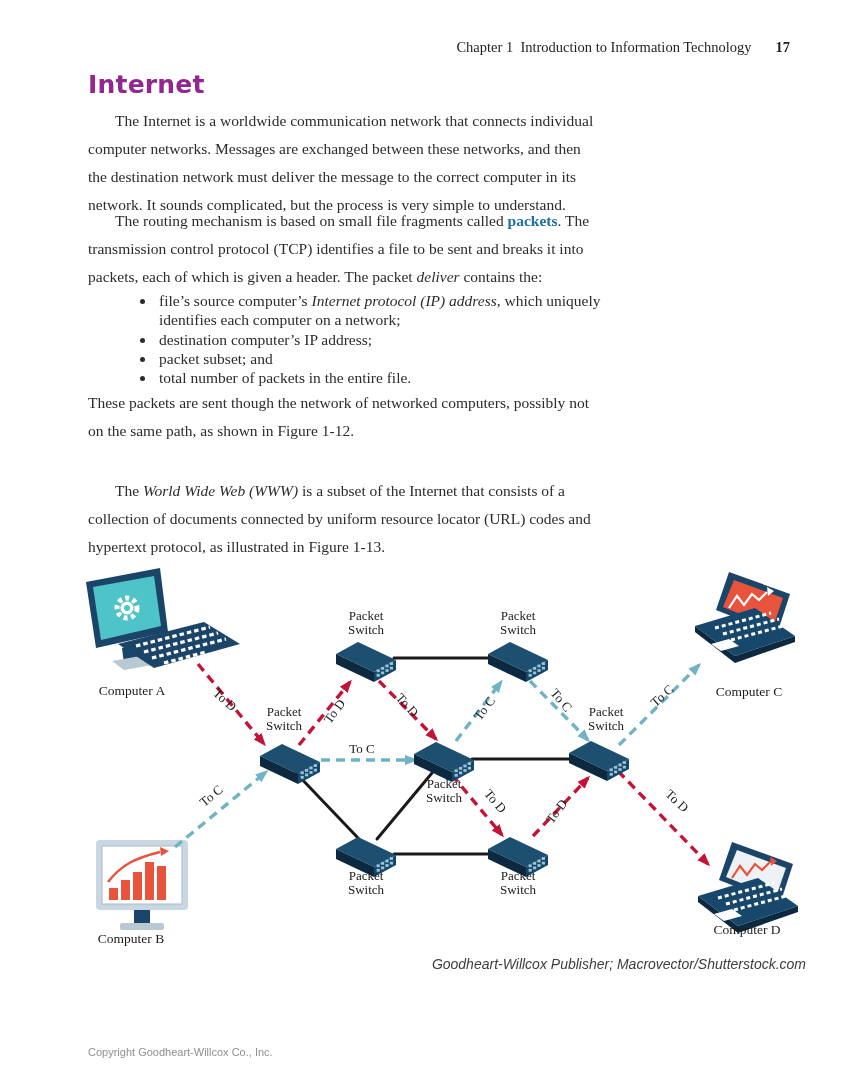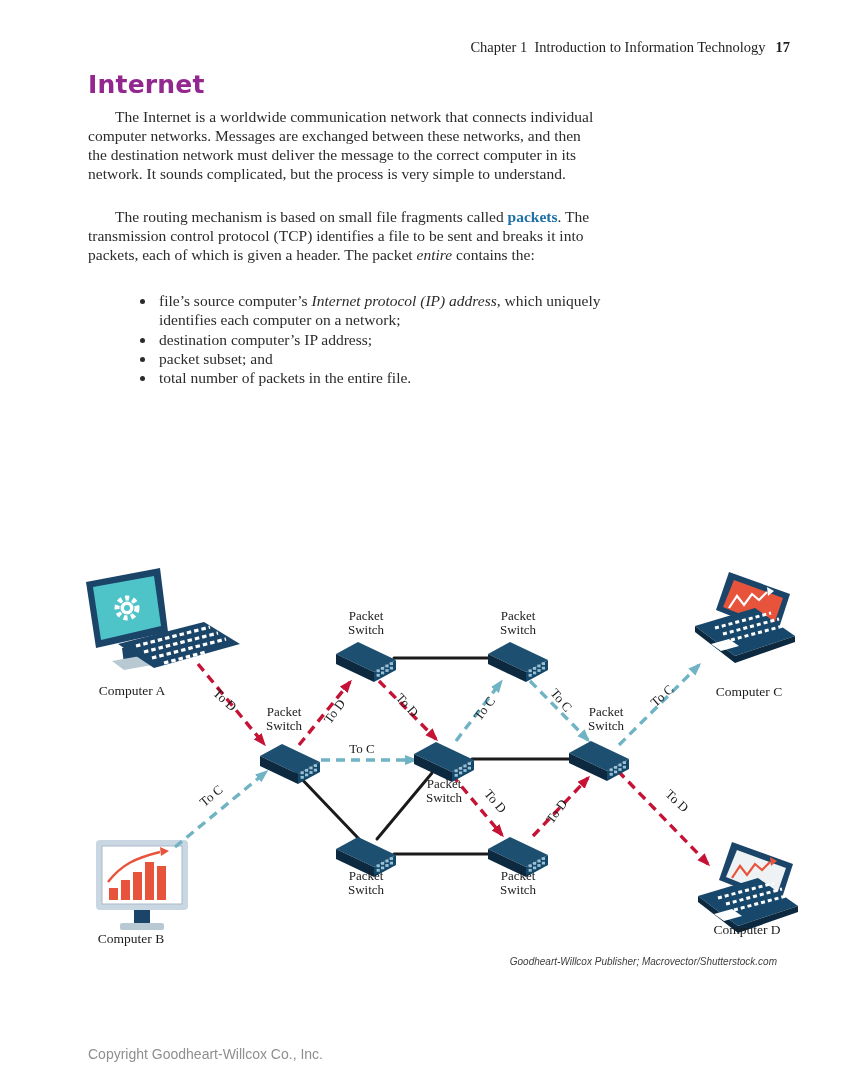--- a/index.html
+++ b/index.html
@@ -3,38 +3,38 @@
 <meta charset="utf-8">
 <style>
   html,body { margin:0; padding:0; background:#ffffff; }
   .page {
     position:relative; width:849px; height:1087px; background:#ffffff;
     font-family:"Liberation Serif", serif; overflow:hidden;
   }
   
   .running-head { position:absolute; top:39px; right:59px; font-size:14.5px; color:#1e1e1e; }
   .rh-title { white-space:pre; }
-  .rh-page { font-weight:bold; margin-left:10px; }
+  .rh-page { font-weight:bold; margin-left:24px; }
 
   
   .h-internet {
     position:absolute; top:70px; left:88px; margin:0;
     font-family:"DejaVu Sans", sans-serif; font-weight:bold; font-size:25px;
     color:#92278f; letter-spacing:0.2px;
   }
   .h-www {
     position:absolute; top:444px; left:88px; margin:0;
     font-family:"DejaVu Sans", sans-serif; font-weight:bold; font-size:20px;
     color:#d92a2a; letter-spacing:0.2px;
   }
 
   
   .body {
     position:absolute; left:88px; width:508px; margin:0;
-    font-size:15.5px; line-height:19px; color:#2b2b2b;
+    font-size:15.5px; line-height:28px; color:#2b2b2b;
   }
   .indent { text-indent:27px; }
   .pos-para1 { top:107px; }
   .pos-para2 { top:207px; }
   .pos-closing { top:389px; }
   .pos-wwwpara { top:477px; }
 
   .bullets {
     position:absolute; top:287px; left:88px; width:500px; margin:4px;
     padding-left:64px; font-size:15.5px; line-height:19.3px; color:#2b2b2b;
@@ -48,57 +48,59 @@
   
   .figure-svg { position:absolute; left:0; top:558px; }
   .sw-label   { font-family:"Liberation Serif", serif; font-size:13px;  fill:#1c1c1c; text-anchor:middle; }
   .pc-label   { font-family:"Liberation Serif", serif; font-size:13.5px; fill:#1c1c1c; text-anchor:middle; }
   .edge-label { font-family:"Liberation Serif", serif; font-size:13px;  fill:#1c1c1c; text-anchor:middle; }
   .link  { stroke:#1a1a1a; stroke-width:3; stroke-linecap:round; }
   .path-d { stroke:#c51235; stroke-width:3.4; stroke-dasharray:9 6; fill:none; }
   .path-c { stroke:#6fb3c4; stroke-width:3.4; stroke-dasharray:9 6; fill:none; }
 
   .credit {
-    position:absolute; top:956px; right:72px;
-    font-family:"Liberation Sans", sans-serif; font-style:italic; font-size:10px; color:#3d3d3d;
+    position:absolute; top:956px; right:43px;
+    font-family:"Liberation Sans", sans-serif; font-style:italic; font-size:14px; color:#3d3d3d;
   }
   .caption {
     position:absolute; top:974px; left:88px; width:710px; margin:0;
     font-family:"Liberation Sans", sans-serif; font-size:13.5px; color:#111;
   }
   .caption b { margin-right:4px; }
   .footer {
     position:absolute; top:1046px; left:88px;
-    font-family:"Liberation Sans", sans-serif; font-size:14px; color:#8f8f8f;
+    font-family:"Liberation Sans", sans-serif; font-size:11px; color:#8f8f8f;
   }
 </style>
 </head>
 <body>
 
 <div class="page">
 
   <header class="running-head">
     <span class="rh-title">Chapter 1  Introduction to Information Technology</span><span class="rh-page">17</span>
   </header>
 
   <h1 class="h-internet">Internet</h1>
 
   <p class="body indent pos-para1">The Internet is a worldwide communication network that connects individual computer networks. Messages are exchanged between these networks, and then the destination network must deliver the message to the correct computer in its network. It sounds complicated, but the process is very simple to understand.</p>
 
-  <p class="body indent pos-para2"><span class="s-n">The routing mechanism is based on small file fragments called </span><span class="s-term">packets</span><span class="s-n">. The transmission control protocol (TCP) identifies a file to be sent and breaks it into packets, each of which is given a header. The packet </span><span class="s-i">entire</span><span class="s-n"> contains the:</span></p>
+  <p class="body indent pos-para2"><span class="s-n">The routing mechanism is based on small file fragments called </span><span class="s-term">packets</span><span class="s-n">. The transmission control protocol (TCP) identifies a file to be sent and breaks it into packets, each of which is given a header. The packet </span><span class="s-i">deliver</span><span class="s-n"> contains the:</span></p>
 
   <ul class="bullets">
     <li><span class="s-n">file’s source computer’s </span><span class="s-i">Internet protocol (IP) address</span><span class="s-n">, which uniquely identifies each computer on a network;</span></li>
     <li><span class="s-n">destination computer’s IP address;</span></li>
     <li><span class="s-n">packet subset; and</span></li>
     <li><span class="s-n">total number of packets in the entire file.</span></li>
   </ul>
 
-
-
+  <p class="body pos-closing">These packets are sent though the network of networked computers, possibly not on the same path, as shown in Figure 1-12.</p>
+
+
+  <p class="body indent pos-wwwpara"><span class="s-n">The </span><span class="s-i">World Wide Web (WWW)</span><span class="s-n"> is a subset of the Internet that consists of a collection of documents connected by uniform resource locator (URL) codes and hypertext protocol, as illustrated in Figure 1-13.</span></p>
 
   <svg class="figure-svg" width="849" height="404" viewBox="0 0 849 404" xmlns="http://www.w3.org/2000/svg">
     <defs>
       <g id="sw">
         <polygon points="-30,-4 -8,-16 30,2 8,14" fill="#1c4f70"></polygon>
         <polygon points="-30,-4 -30,6 8,24 8,14" fill="#0c2940"></polygon>
         <polygon points="8,14 30,2 30,12 8,24" fill="#14486b"></polygon>
         <g fill="#9cc0d4">
           <rect x="10.6" y="11.4" width="3.2" height="2.8"></rect>
           <rect x="15.0" y="9.0" width="3.2" height="2.8"></rect>

